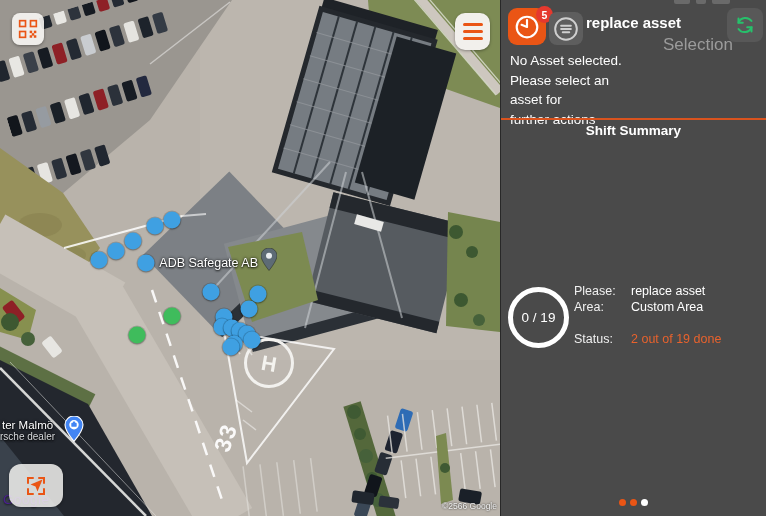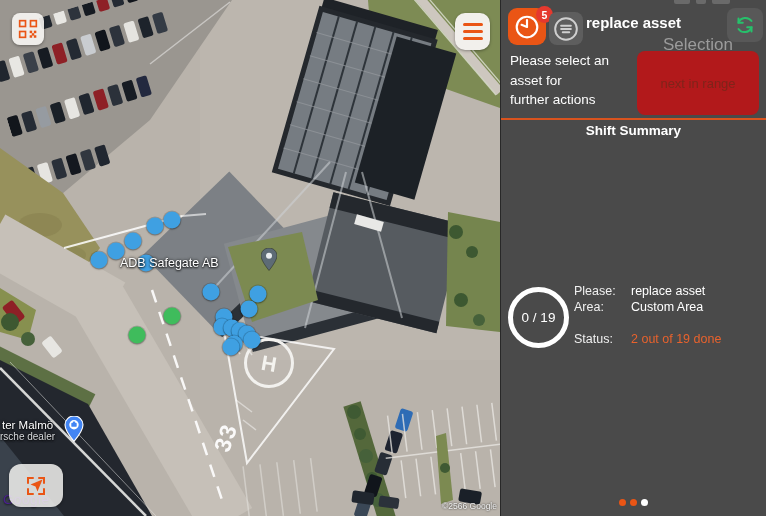--- a/index.html
+++ b/index.html
@@ -11,21 +11,21 @@
   html,body{width:766px;height:516px;overflow:hidden;background:#333;
     font-family:"Liberation Sans",sans-serif;}
   #app{position:relative;width:766px;height:516px;display:flex;}
 
   
   #map{position:relative;width:500px;height:516px;overflow:hidden;background:#b9b3ab;}
   #scenery{position:absolute;left:0;top:0;width:500px;height:516px;}
 
   .map-label{position:absolute;color:#fff;font-weight:500;
     text-shadow:0 0 3px rgba(0,0,0,.9),0 1px 2px rgba(0,0,0,.8);white-space:nowrap;}
-  #adb-label{left:120px;top:256px;width:138px;font-size:12.5px;}
+  #adb-label{left:120px;top:256px;width:138px;text-align:right;font-size:12.5px;}
   #dealer-line1{left:2px;top:419px;font-size:11.5px;}
   #dealer-line2{left:0px;top:431px;font-size:10px;color:#d6d9dc;font-weight:400;text-align:center;}
   #helipad-letter{left:269px;top:364px;transform:translate(-50%,-50%) rotate(10deg);
     font-size:21px;font-weight:700;color:#f4f3ef;text-shadow:none;}
   #runway-marking{left:226px;top:438px;transform:translate(-50%,-50%) rotate(-72deg);
     font-size:23px;font-weight:700;color:rgba(255,255,255,.92);letter-spacing:1px;text-shadow:none;}
   #google-watermark{left:3px;top:492px;font-size:13.5px;letter-spacing:.5px;
     color:#4c1d95;opacity:.95;font-weight:500;text-shadow:0 1px 2px rgba(0,0,0,.7);}
   #map-copyright{right:3px;top:501px;left:auto;font-size:8.5px;font-weight:400;
     color:#f2f2f2;text-shadow:0 0 2px rgba(0,0,0,.9);}
@@ -376,26 +376,26 @@
     <button class="icon-btn" id="refresh-btn">
       <svg width="24" height="24" viewBox="0 0 24 24" fill="none" stroke="var(--refresh-green)" stroke-width="2" stroke-linecap="round">
         <path d="M18.5 8 A7.5 7.5 0 0 0 5.5 9.5"></path>
         <path d="M5.5 16 A7.5 7.5 0 0 0 18.5 14.5"></path>
         <path d="M5.5 5.5 V9.8 H9.8"></path>
         <path d="M18.5 18.5 V14.2 H14.2"></path>
       </svg>
     </button>
 
     <div id="no-asset-msg">
+      <div>No Asset selected.</div>
       <div>Please select an asset for</div>
       <div>further actions</div>
     </div>
 
     <div id="selection-label">Selection</div>
-    <button id="next-btn">next in range</button>
 
     <div id="panel-divider"></div>
     <div id="shift-title">Shift Summary</div>
 
     <div id="progress-ring">
       <span>0 / 19</span>
     </div>
 
     <div class="sum-row" id="row0">
       <span class="lbl">Please:</span>

